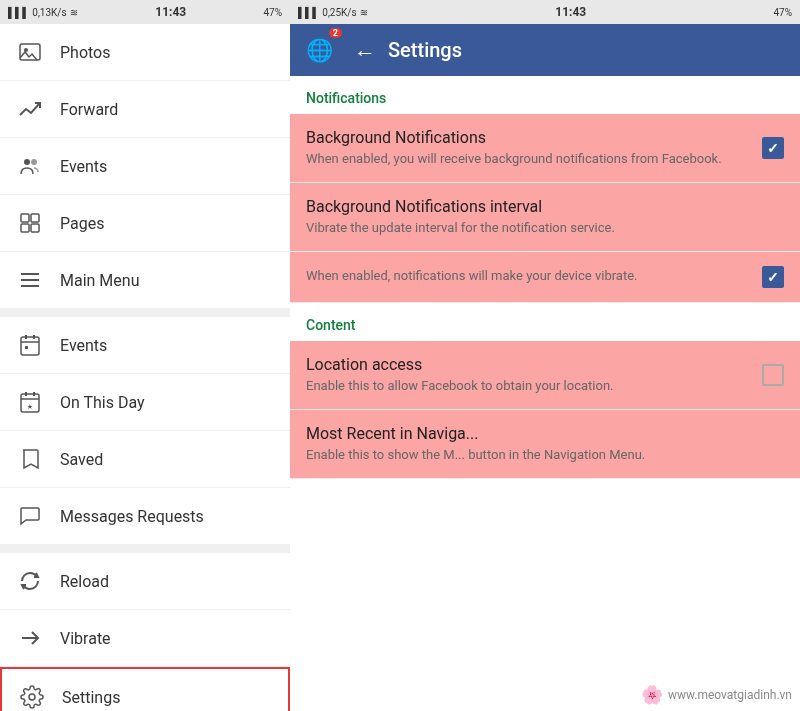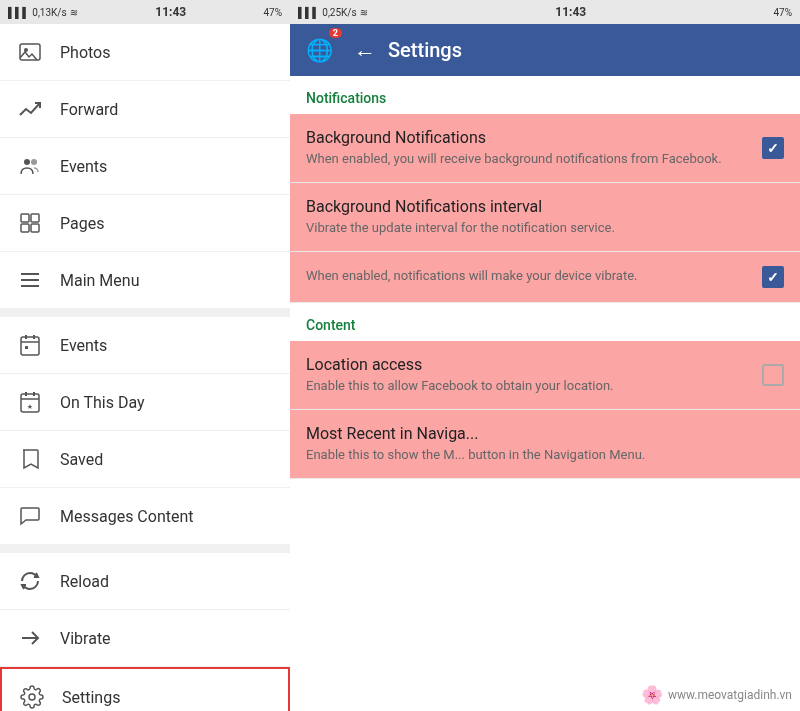--- a/index.html
+++ b/index.html
@@ -332,21 +332,21 @@
       </div>
       <span class="label">Saved</span>
     </div>
 
     <div class="menu-item">
       <div class="icon">
         <svg viewBox="0 0 24 24">
             <path d="M4 4h16a1 1 0 011 1v10a1 1 0 01-1 1H8l-5 4V5a1 1 0 011-1z" fill="none" stroke="#555" stroke-width="1.5"></path>
           </svg>
       </div>
-      <span class="label">Messages Content</span>
+      <span class="label">Messages Requests</span>
     </div>
 
     <div class="menu-divider"></div>
 
     <div class="menu-item">
       <div class="icon">
         <svg viewBox="0 0 24 24">
             <path d="M4 12a8 8 0 018-8 8 8 0 016.9 4" fill="none" stroke="#555" stroke-width="2"></path>
             <polyline points="18,4 20,8 16,8" fill="none" stroke="#555" stroke-width="2"></polyline>
             <path d="M20 12a8 8 0 01-8 8 8 8 0 01-6.9-4" fill="none" stroke="#555" stroke-width="2"></path>

